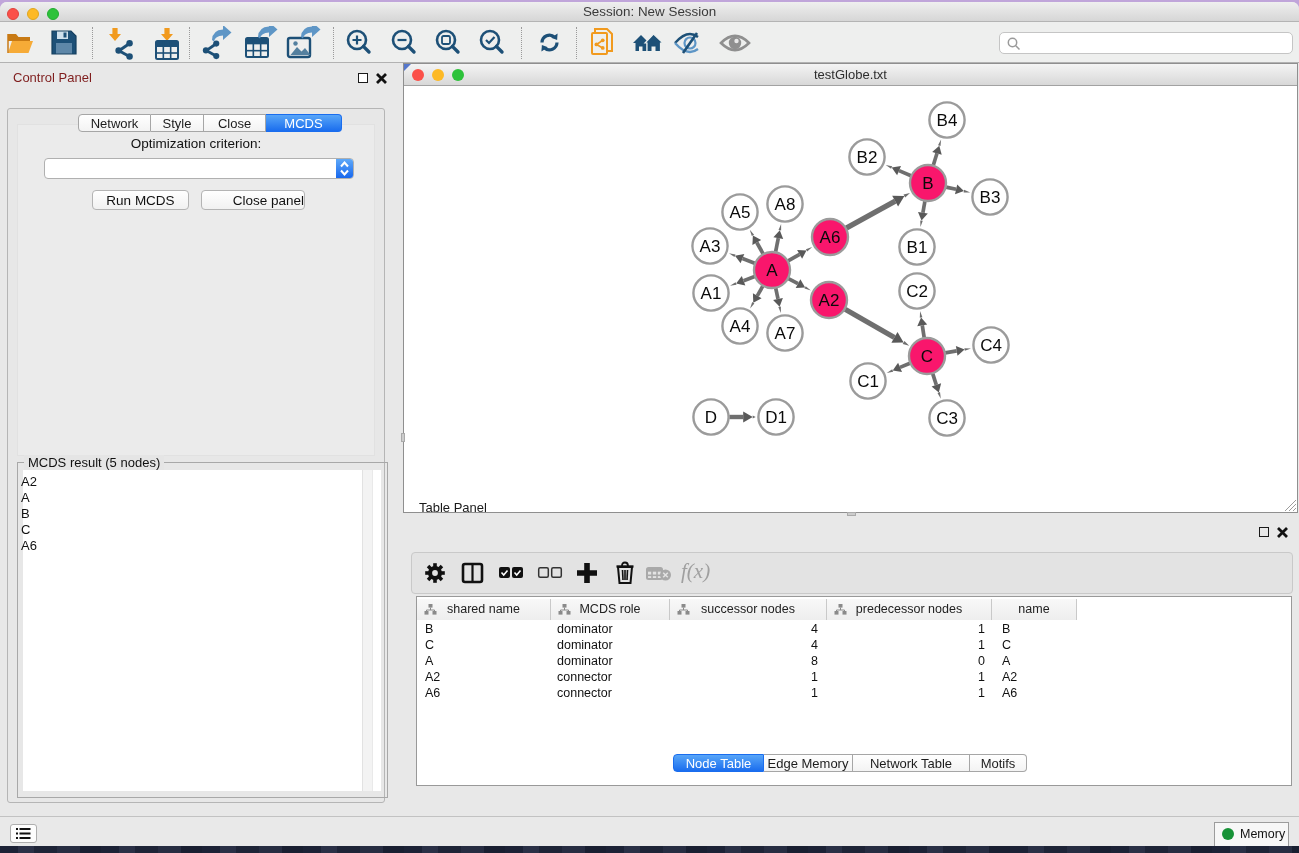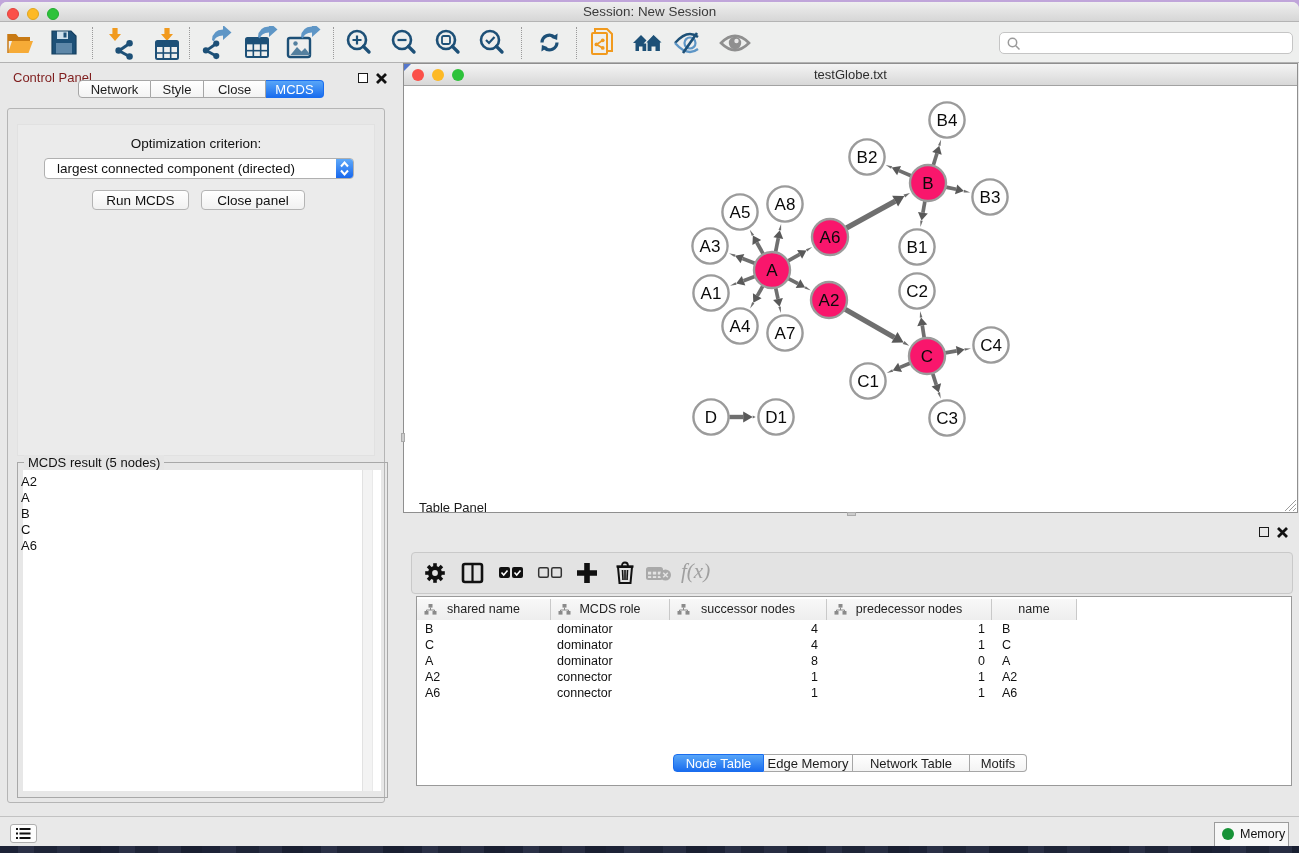--- a/index.html
+++ b/index.html
@@ -135,38 +135,37 @@
       </svg>
     </div>
   </div>
 <div class="abs" style="left:13px;top:70px;font-size:13px;color:#7f1d1d">Control Panel</div>
 <div class="abs" style="left:358px;top:73px;width:10px;height:10px;border:1.6px solid #1a1a1a;background:#fff"></div>
 <svg class="abs" style="left:375px;top:72px" width="13" height="13">
     <path d="M2 2 L11 11 M11 2 L2 11" stroke="#111" stroke-width="2.8"></path>
   </svg>
 <div class="abs" style="left:7px;top:108px;width:378px;height:695px;border:1px solid #b5b5b5;border-radius:3px;background:#e7e7e7"></div>
 <div class="abs" style="left:17px;top:124px;width:358px;height:332px;background:#ebebeb;border:1px solid #e1e1e1"></div>
-<div class="abs" style="left:78px;top:80px;height:18px">
+<div class="abs" style="left:78px;top:114px;height:18px">
     <div class="tabseg first" style="width:73px">Network</div>
     <div class="tabseg" style="width:53px">Style</div>
     <div class="tabseg" style="width:62px">Close</div>
-    <div class="tabseg last sel" style="width:58px">MCDS</div>
+    <div class="tabseg last sel" style="width:76px">MCDS</div>
   </div>
 <div class="abs" style="left:7px;top:136px;width:378px;text-align:center;font-size:13.5px;color:#111">Optimization criterion:</div>
 <div class="abs" style="left:44px;top:158px;width:310px;height:21px;background:#fff;border:1px solid #b0b0b0;border-radius:4px">
-    <div style="position:absolute;left:12px;top:0;font-size:13.5px;line-height:20px;color:#111">largest connected component (directed)</div>
     <div style="position:absolute;right:0;top:0;width:17px;height:19px;background:linear-gradient(#5fa9f8,#1767ee);border-radius:0 3px 3px 0">
       <svg width="11" height="15" style="position:absolute;left:3px;top:2px">
         <path d="M2 5.5 L5.5 1.5 L9 5.5" fill="none" stroke="#fff" stroke-width="2"></path>
         <path d="M2 9.5 L5.5 13.5 L9 9.5" fill="none" stroke="#fff" stroke-width="2"></path>
       </svg>
     </div>
   </div>
 <div class="abs" style="left:92px;top:190px;width:97px;height:20px;background:linear-gradient(#ffffff,#f1f1f1);border:1px solid #b4b4b4;border-radius:4px;text-align:center;font-size:13.5px;line-height:19px;color:#111">Run MCDS</div>
-<div class="abs" style="left:201px;top:190px;width:104px;height:20px;background:linear-gradient(#ffffff,#f1f1f1);border:1px solid #b4b4b4;border-radius:4px;text-align:center;font-size:13.5px;line-height:19px;color:#111">Close panel</div>
+<div class="abs" style="left:201px;top:190px;width:104px;height:20px;background:linear-gradient(#ffffff,#f1f1f1);border:1px solid #b4b4b4;border-radius:4px;text-align:right;font-size:13.5px;line-height:19px;color:#111">Close panel</div>
 <div class="abs" style="left:17px;top:462px;width:371px;height:336px;border:1px solid #a8a8a8"></div>
 <div class="abs" style="left:23px;top:470px;width:358px;height:321px;background:#fff"></div>
 <div class="abs" style="left:362px;top:470px;width:11px;height:321px;background:#f3f3f3;border-left:1px solid #e2e2e2;border-right:1px solid #e9e9e9"></div>
 <div class="abs" style="left:24px;top:455px;background:#e5e5e5;padding:0 4px;font-size:13px;color:#111">MCDS result (5 nodes)</div>
 <div class="abs" style="left:21px;top:474px;font-size:13px;line-height:16px;color:#111">A2<br>A<br>B<br>C<br>A6</div>
 <div class="abs" style="left:403px;top:63px;width:895px;height:450px;background:#ffffff;border:1px solid #8f8f8f"></div>
 <div class="abs" style="left:404px;top:64px;width:893px;height:22px;background:linear-gradient(#f4f4f4,#d8d8d8);border-bottom:1px solid #a2a2a2">
     <span class="light" style="left:8px;top:5px;background:#fb5049"></span>
     <span class="light" style="left:28px;top:5px;background:#fdb924"></span>
     <span class="light" style="left:48px;top:5px;background:#2dc23a"></span>

